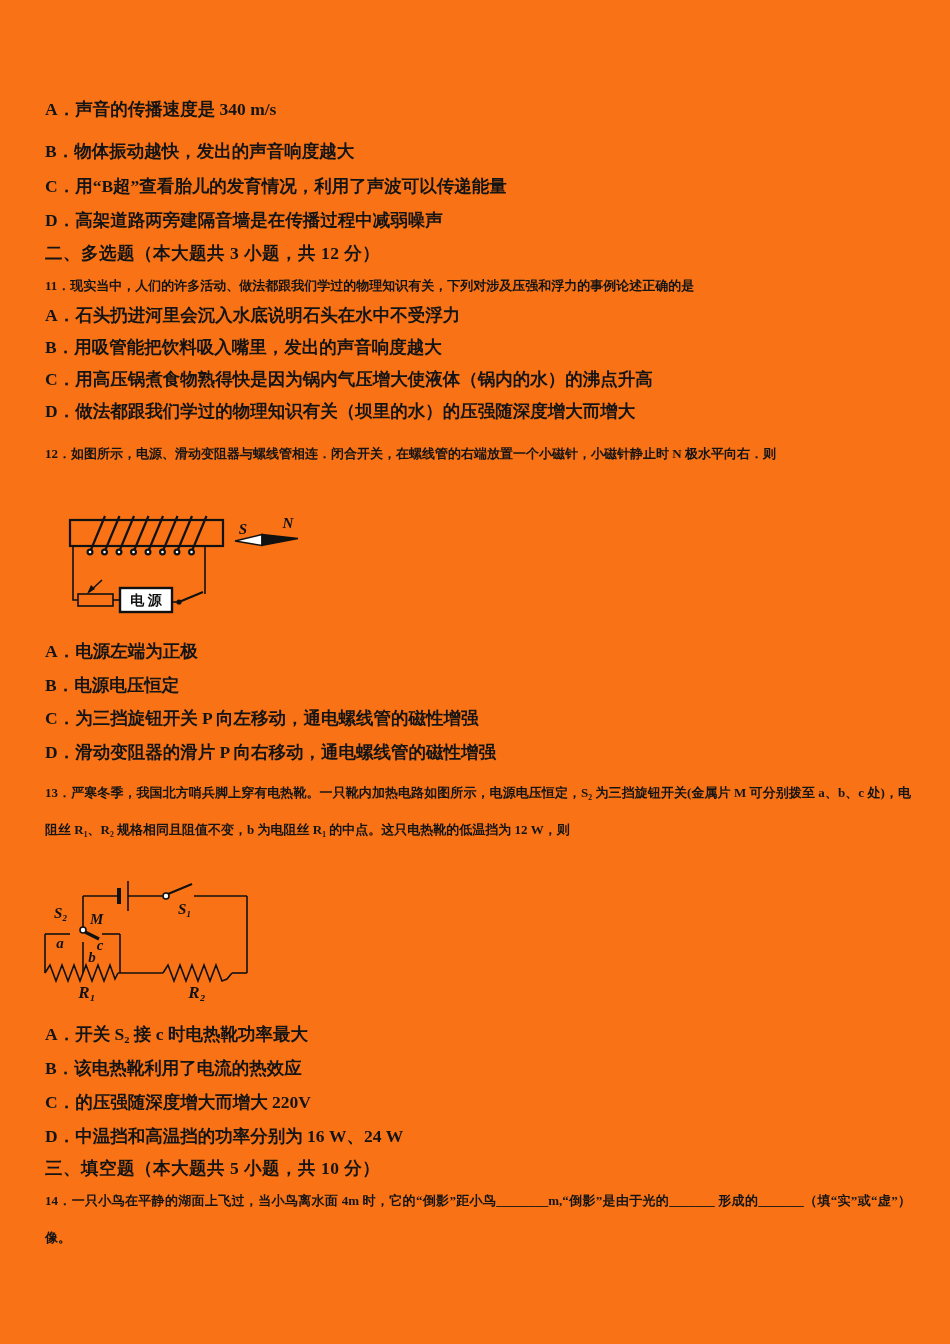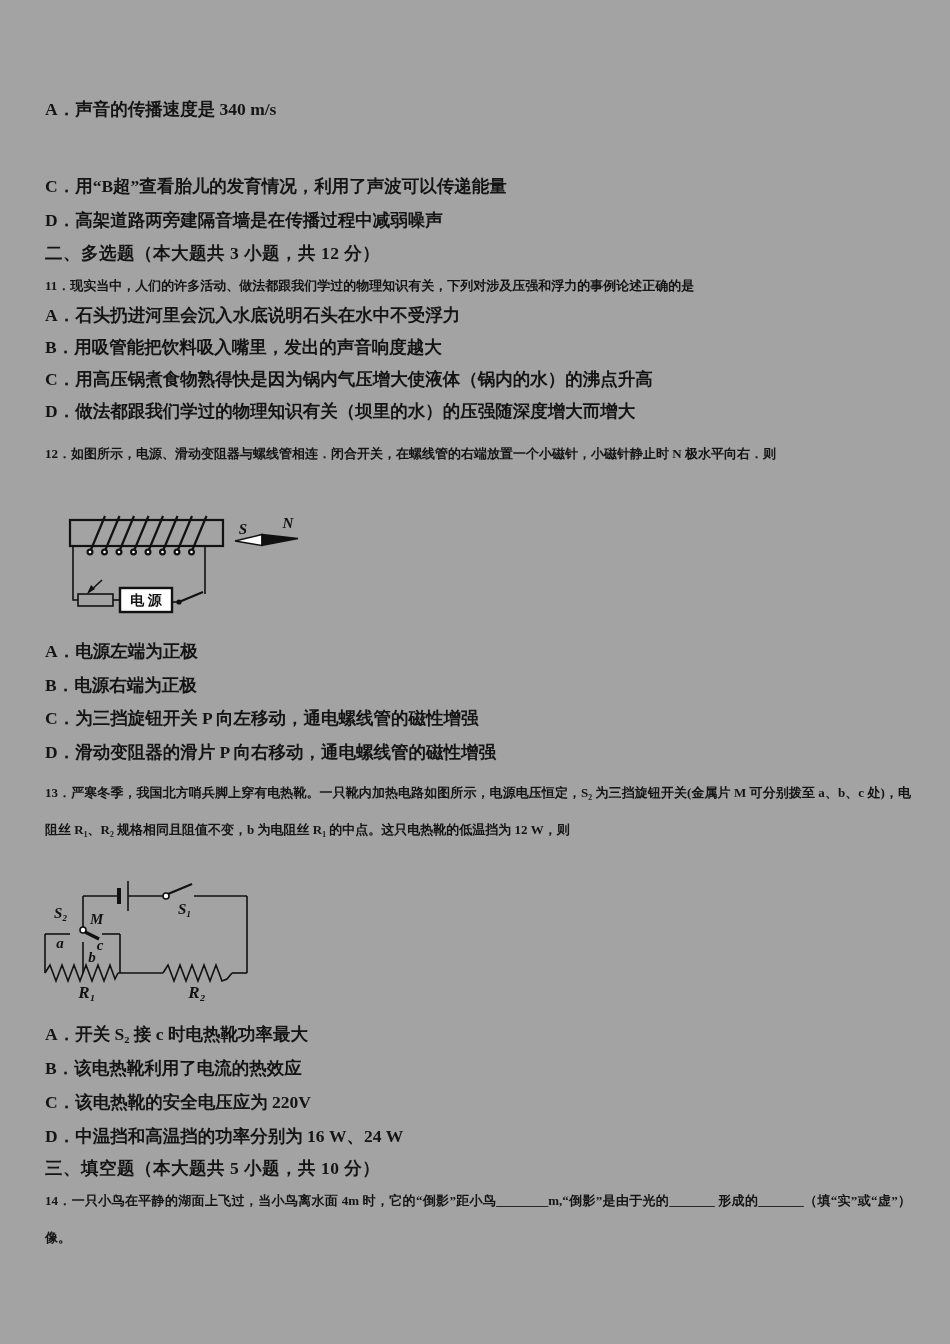--- a/index.html
+++ b/index.html
@@ -1,17 +1,17 @@
 <!DOCTYPE html>
 <html><head>
 <meta charset="utf-8">
 <style>
   html,body{margin:0;padding:0;background:#ffffff;}
   .page{
-    position:relative;width:950px;height:1344px;background:#a3a3a3;
+    position:relative;width:950px;height:1344px;background:#f97316;
     font-family:"Liberation Serif","DejaVu Serif",serif;
     color:#141414;font-weight:600;overflow:hidden;
   }
   .line{position:absolute;left:45px;width:870px;font-size:17.5px;white-space:nowrap;}
   .stem{position:absolute;left:45px;width:866px;font-size:13px;text-align:justify;}
   .lh41{line-height:41px;}
   .lh37{line-height:37px;}
   .hdr{letter-spacing:.5px;}
   svg{position:absolute;}
   svg text{font-family:"Liberation Serif","DejaVu Serif",serif;}
@@ -19,20 +19,21 @@
   .wire2{stroke:#111;stroke-width:2.2;fill:none;}
   .lbl{font-size:15px;font-style:italic;font-weight:bold;fill:#111;}
   .cn{font-size:14px;font-weight:bold;fill:#111;}
 </style>
 </head>
 <body>
 
 <div class="page">
 
   <div class="line" style="top:97px">A．声音的传播速度是 340 m/s</div>
+  <div class="line" style="top:139px">B．物体振动越快，发出的声音响度越大</div>
   <div class="line" style="top:174px">C．用“B超”查看胎儿的发育情况，利用了声波可以传递能量</div>
   <div class="line" style="top:208px">D．高架道路两旁建隔音墙是在传播过程中减弱噪声</div>
 
   <div class="line hdr" style="top:241px">二、多选题（本大题共 3 小题，共 12 分）</div>
 
   <div class="stem lh37" style="top:267px">11．现实当中，人们的许多活动、做法都跟我们学过的物理知识有关，下列对涉及压强和浮力的事例论述正确的是</div>
   <div class="line" style="top:303px">A．石头扔进河里会沉入水底说明石头在水中不受浮力</div>
   <div class="line" style="top:335px">B．用吸管能把饮料吸入嘴里，发出的声音响度越大</div>
   <div class="line" style="top:367px">C．用高压锅煮食物熟得快是因为锅内气压增大使液体（锅内的水）的沸点升高</div>
   <div class="line" style="top:399px">D．做法都跟我们学过的物理知识有关（坝里的水）的压强随深度增大而增大</div>
@@ -85,21 +86,21 @@
 
     <g>
       <text x="198" y="22" text-anchor="middle" class="lbl">S</text>
       <text x="243" y="16" text-anchor="middle" class="lbl">N</text>
       <polygon points="190,29 217,22.5 217,33.5" fill="#fff" stroke="#111" stroke-width="1.4"></polygon>
       <polygon points="217,22.5 253,26.5 217,33.5" fill="#111" stroke="#111" stroke-width="1.4"></polygon>
     </g>
   </svg>
 
   <div class="line" style="top:639px">A．电源左端为正极</div>
-  <div class="line" style="top:673px">B．电源右端为正极</div>
+  <div class="line" style="top:673px">B．电源电压恒定</div>
   <div class="line" style="top:706px">C．为三挡旋钮开关 P 向左移动，通电螺线管的磁性增强</div>
   <div class="line" style="top:740px">D．滑动变阻器的滑片 P 向右移动，通电螺线管的磁性增强</div>
 
   <div class="stem lh37" style="top:774px">13．严寒冬季，我国北方哨兵脚上穿有电热靴。一只靴内加热电路如图所示，电源电压恒定，S₂ 为三挡旋钮开关(金属片 M 可分别拨至 a、b、c 处)，电阻丝 R₁、R₂ 规格相同且阻值不变，b 为电阻丝 R₁ 的中点。这只电热靴的低温挡为 12 W，则</div>
 
   <svg style="left:40px;top:876px" width="220" height="140" viewBox="0 0 220 140">
 
     <line x1="43" y1="20" x2="78" y2="20" class="wire"></line>
     <g>
       <line x1="79" y1="12" x2="79" y2="28" stroke="#111" stroke-width="4"></line>
@@ -136,20 +137,20 @@
     <text x="47" y="122" text-anchor="middle" class="lbl" style="font-size:17px">R₁</text>
     <line x1="78" y1="97" x2="123" y2="97" class="wire"></line>
 
     <polyline class="wire" points="123,97 128,89 134,105 140,89 146,105 152,89 158,105 164,89 170,105 176,89 182,105 187,103 192,97"></polyline>
     <text x="157" y="122" text-anchor="middle" class="lbl" style="font-size:17px">R₂</text>
     <line x1="192" y1="97" x2="207" y2="97" class="wire"></line>
   </svg>
 
   <div class="line" style="top:1022px">A．开关 S₂ 接 c 时电热靴功率最大</div>
   <div class="line" style="top:1056px">B．该电热靴利用了电流的热效应</div>
-  <div class="line" style="top:1090px">C．该电热靴的安全电压应为 220V</div>
+  <div class="line" style="top:1090px">C．的压强随深度增大而增大 220V</div>
   <div class="line" style="top:1124px">D．中温挡和高温挡的功率分别为 16 W、24 W</div>
 
   <div class="line hdr" style="top:1156px">三、填空题（本大题共 5 小题，共 10 分）</div>
 
   <div class="stem lh37" style="top:1182px">14．一只小鸟在平静的湖面上飞过，当小鸟离水面 4m 时，它的“倒影”距小鸟________m,“倒影”是由于光的_______ 形成的_______（填“实”或“虚”）像。</div>
 
 </div>
 
 </body></html>

